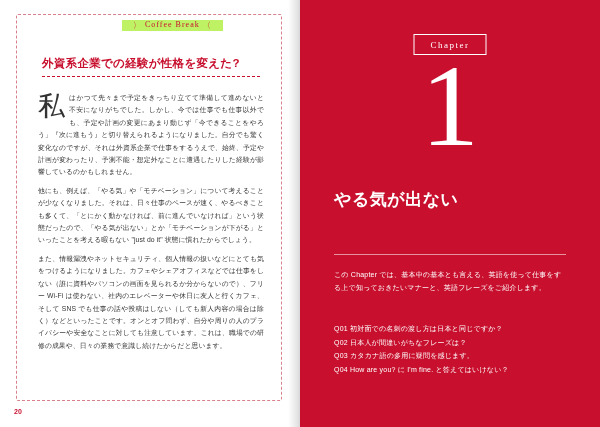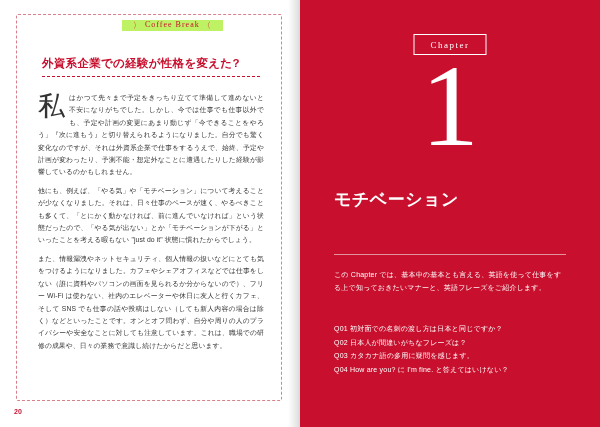--- a/index.html
+++ b/index.html
@@ -216,21 +216,21 @@
   </div>
 
   <div class="gutter-shadow"></div>
 
   <div class="page-right">
 
     <div class="chapter-badge">Chapter</div>
     <div class="chapter-number">1</div>
 
     <div class="chapter-title">
-      <div>モチベーション</div>
+      <div>やる気が出ない</div>
     </div>
 
     <div class="intro-rule"></div>
     <div class="intro-text">この Chapter では、基本中の基本とも言える、英語を使って仕事をする上で知っておきたいマナーと、英語フレーズをご紹介します。</div>
 
     <div class="q-list">
       <div>Q01 初対面での名刺の渡し方は日本と同じですか？</div>
       <div>Q02 日本人が間違いがちなフレーズは？</div>
       <div>Q03 カタカナ語の多用に疑問を感じます。</div>
       <div>Q04 How are you? に I'm fine. と答えてはいけない？</div>

